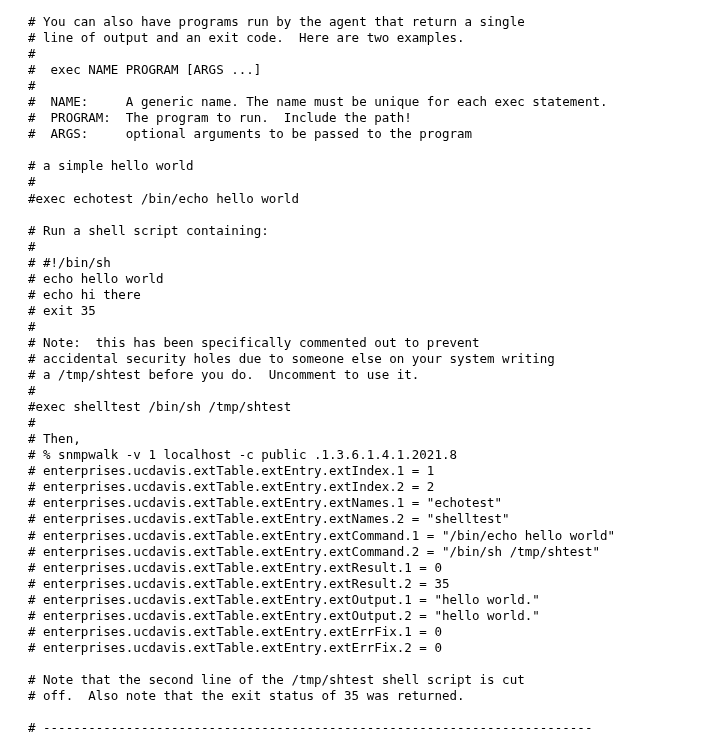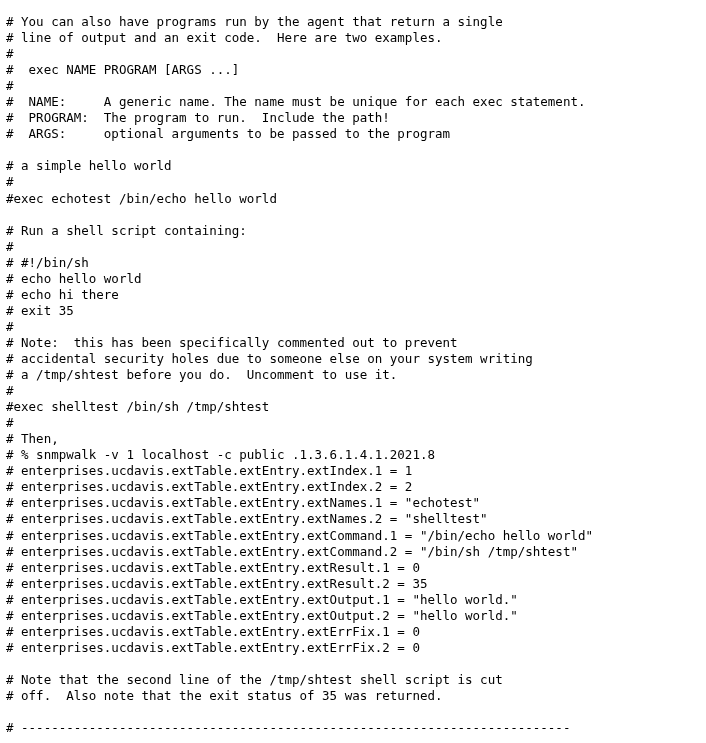--- a/index.html
+++ b/index.html
@@ -18,18 +18,19 @@
     font-family: "DejaVu Sans Mono", monospace;
     font-size: 12.5px;
     line-height: 16.05px;
     color: #000000;
     white-space: pre;
     letter-spacing: 0px;
   }
   .line {
     white-space: pre;
     min-height: 16.05px;
+    margin-left: 22px;
   }
 </style>
 </head>
 <body>
 
 <div id="doc"><div class="line"># You can also have programs run by the agent that return a single</div><div class="line"># line of output and an exit code.  Here are two examples.</div><div class="line">#</div><div class="line">#  exec NAME PROGRAM [ARGS ...]</div><div class="line">#</div><div class="line">#  NAME:     A generic name. The name must be unique for each exec statement.</div><div class="line">#  PROGRAM:  The program to run.  Include the path!</div><div class="line">#  ARGS:     optional arguments to be passed to the program</div><div class="line"></div><div class="line"># a simple hello world</div><div class="line">#</div><div class="line">#exec echotest /bin/echo hello world</div><div class="line"></div><div class="line"># Run a shell script containing:</div><div class="line">#</div><div class="line"># #!/bin/sh</div><div class="line"># echo hello world</div><div class="line"># echo hi there</div><div class="line"># exit 35</div><div class="line">#</div><div class="line"># Note:  this has been specifically commented out to prevent</div><div class="line"># accidental security holes due to someone else on your system writing</div><div class="line"># a /tmp/shtest before you do.  Uncomment to use it.</div><div class="line">#</div><div class="line">#exec shelltest /bin/sh /tmp/shtest</div><div class="line">#</div><div class="line"># Then,</div><div class="line"># % snmpwalk -v 1 localhost -c public .1.3.6.1.4.1.2021.8</div><div class="line"># enterprises.ucdavis.extTable.extEntry.extIndex.1 = 1</div><div class="line"># enterprises.ucdavis.extTable.extEntry.extIndex.2 = 2</div><div class="line"># enterprises.ucdavis.extTable.extEntry.extNames.1 = "echotest"</div><div class="line"># enterprises.ucdavis.extTable.extEntry.extNames.2 = "shelltest"</div><div class="line"># enterprises.ucdavis.extTable.extEntry.extCommand.1 = "/bin/echo hello world"</div><div class="line"># enterprises.ucdavis.extTable.extEntry.extCommand.2 = "/bin/sh /tmp/shtest"</div><div class="line"># enterprises.ucdavis.extTable.extEntry.extResult.1 = 0</div><div class="line"># enterprises.ucdavis.extTable.extEntry.extResult.2 = 35</div><div class="line"># enterprises.ucdavis.extTable.extEntry.extOutput.1 = "hello world."</div><div class="line"># enterprises.ucdavis.extTable.extEntry.extOutput.2 = "hello world."</div><div class="line"># enterprises.ucdavis.extTable.extEntry.extErrFix.1 = 0</div><div class="line"># enterprises.ucdavis.extTable.extEntry.extErrFix.2 = 0</div><div class="line"></div><div class="line"># Note that the second line of the /tmp/shtest shell script is cut</div><div class="line"># off.  Also note that the exit status of 35 was returned.</div><div class="line"></div><div class="line"># -------------------------------------------------------------------------</div></div>
 
 </body></html>

